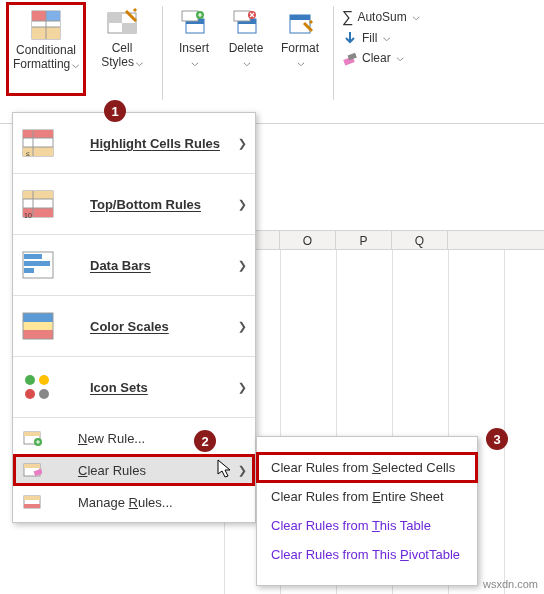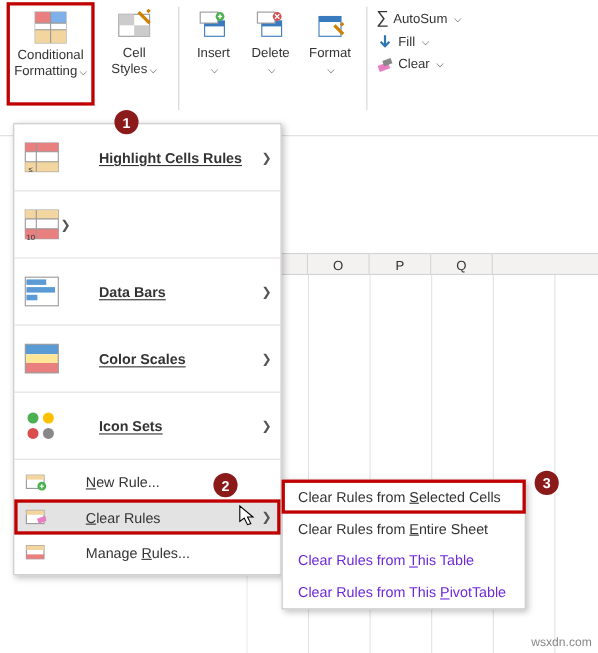--- a/index.html
+++ b/index.html
@@ -29,21 +29,21 @@
 .menu-item.small .mi-icon { width: 22px; height: 22px; }
 .menu-item .mi-label { flex: 1; padding-left: 10px; font-size: 13px; margin-left: 25px; }
 .menu-item .mi-label.bold { font-weight: 600; text-decoration: underline; text-decoration-thickness: 1px; text-underline-offset: 2px; }
 .menu-item .mi-label u { text-decoration: underline; }
 .menu-item .chev { font-size: 11px; color: #555; }
 .menu-sep { height: 1px; background: #e0e0e0; margin: 4px 0; }
 .menu-item.highlight { background: #e3e3e3; }
 .menu-item.boxed { outline: 3px solid #c00000; outline-offset: -3px; }
 
 
-.submenu { position: absolute; left: 256px; top: 436px; width: 222px; background: #fff; border: 1px solid #c6c6c6; box-shadow: 2px 2px 6px rgba(0,0,0,0.25); padding: 0 0; z-index: 20; }
+.submenu { position: absolute; left: 256px; top: 436px; width: 222px; background: #fff; border: 1px solid #c6c6c6; box-shadow: 2px 2px 6px rgba(0,0,0,0.25); padding: 16px 0; z-index: 20; }
 .sub-item { padding: 7px 14px; font-size: 13px; cursor: pointer; }
 .sub-item.disabled { color: #6d28d9; cursor: default; }
 .sub-item.boxed { outline: 3px solid #c00000; outline-offset: -2px; }
 
 
 .badge { position: absolute; width: 22px; height: 22px; border-radius: 50%; background: #8b1a1a; color: #fff; font-weight: 700; font-size: 13px; display: flex; align-items: center; justify-content: center; z-index: 40; }
 
 
 .grid-area { position: absolute; left: 0; top: 124px; right: 0; bottom: 0; background: #fff; }
 .col-headers { display: flex; position: absolute; top: 106px; left: 224px; right: 0; height: 20px; background: #f3f2f1; border-top: 1px solid #d4d4d4; border-bottom: 1px solid #d4d4d4; }
@@ -199,20 +199,21 @@
         <svg width="34" height="34">
           <rect x="2" y="4" width="30" height="26" fill="#fff" stroke="#999"></rect>
           <rect x="2" y="4" width="30" height="8" fill="#f2d59f"></rect>
           <rect x="2" y="21" width="30" height="9" fill="#e97f7f"></rect>
           <line x1="2" y1="12" x2="32" y2="12" stroke="#999"></line>
           <line x1="2" y1="21" x2="32" y2="21" stroke="#999"></line>
           <line x1="12" y1="4" x2="12" y2="30" stroke="#999"></line>
           <text x="3" y="31" font-size="7" fill="#333">10</text>
         </svg>
       </span>
+    <span class="mi-label bold">Top/Bottom Rules</span>
     <span class="chev">❯</span>
   </div>
   <div class="menu-sep"></div>
   <div class="menu-item">
     <span class="mi-icon">
         <svg width="34" height="34">
           <rect x="2" y="4" width="30" height="26" fill="#fff" stroke="#999"></rect>
           <rect x="3" y="6" width="18" height="5" fill="#5b9bd5"></rect>
           <rect x="3" y="13" width="26" height="5" fill="#5b9bd5"></rect>
           <rect x="3" y="20" width="10" height="5" fill="#5b9bd5"></rect>

